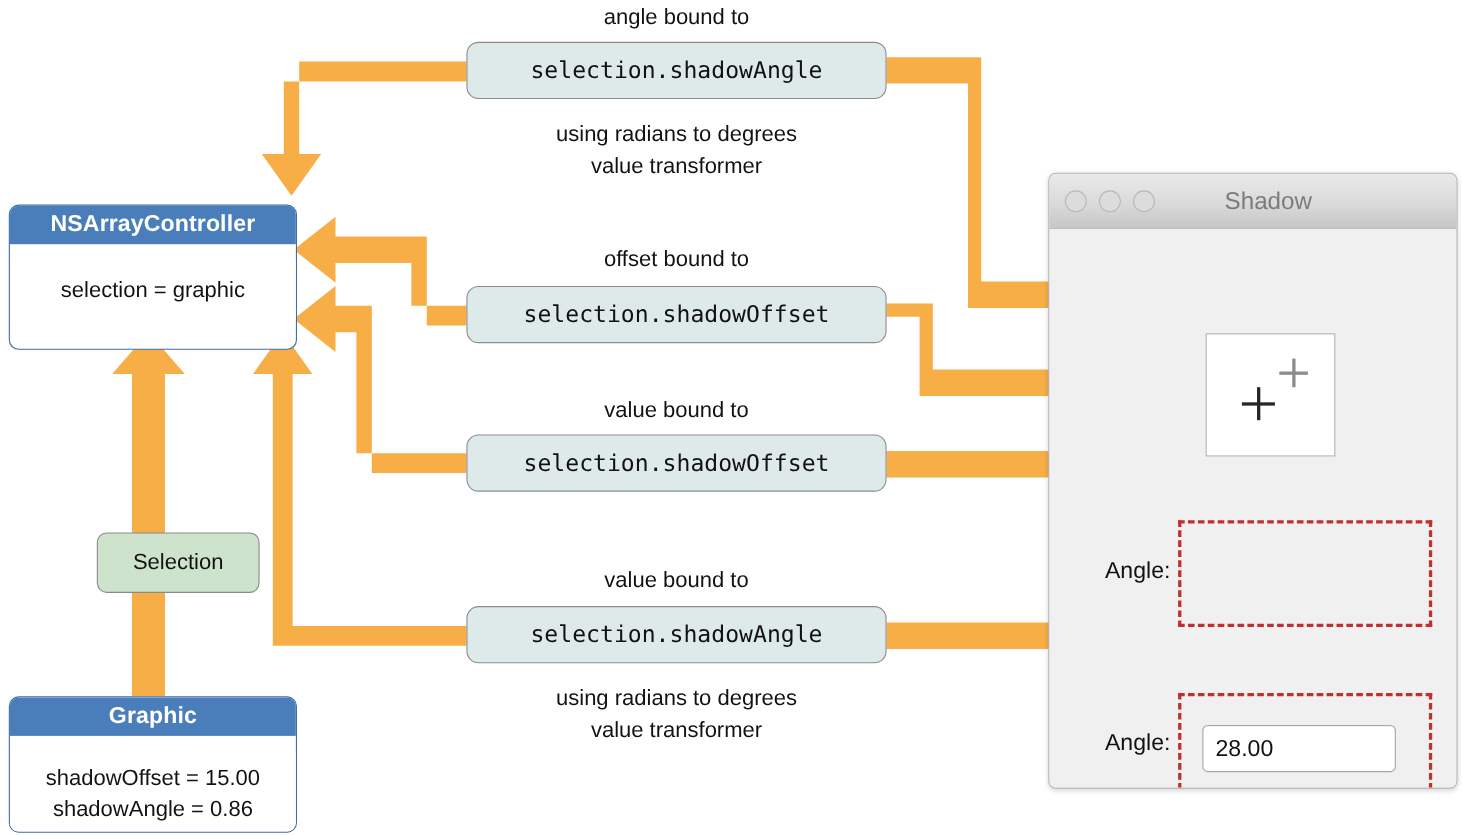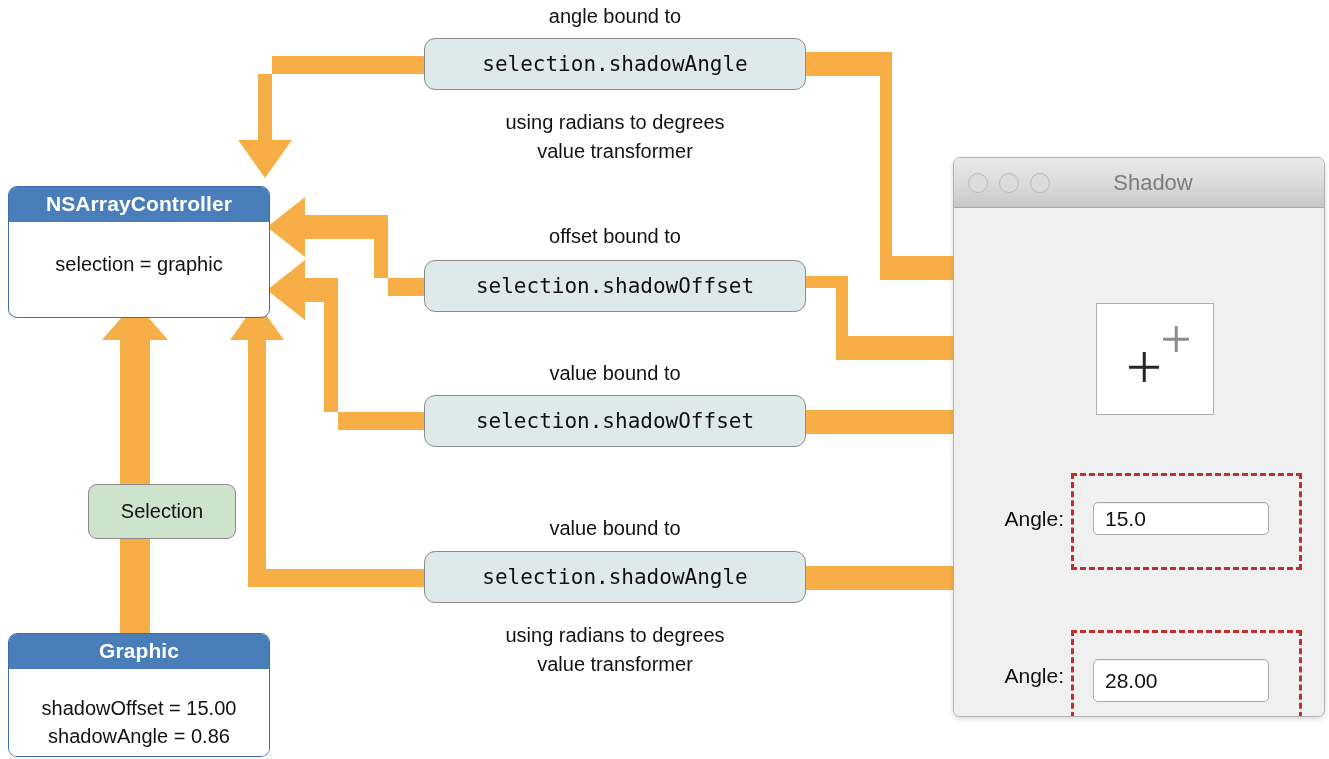--- a/index.html
+++ b/index.html
@@ -301,23 +301,20 @@
 
       <div class="preview-swatch" style="left:142px; top:95px; width:118px; height:112px;">
         <div class="cross" style="left:66px; top:22px; width:26px; height:26px; color:#8C8C8C;"></div>
         <div class="cross" style="left:32px; top:48px; width:30px; height:30px; color:#262626;"></div>
       </div>
 
       <div class="redbox" style="left:117px; top:265px; width:231px; height:97px;"></div>
       <div class="field-label" style="left:20px; top:299px; width:90px;">
         <span>Angle:</span>
       </div>
-      <div class="textfield" style="left:139px; top:294px; width:176px; height:33px;">
-        <span>15.0</span>
-      </div>
 
       <div class="redbox" style="left:117px; top:422px; width:231px; height:97px;"></div>
       <div class="field-label" style="left:20px; top:456px; width:90px;">
         <span>Angle:</span>
       </div>
       <div class="textfield" style="left:139px; top:451px; width:176px; height:43px;">
         <span>28.00</span>
       </div>
 
     </div>

